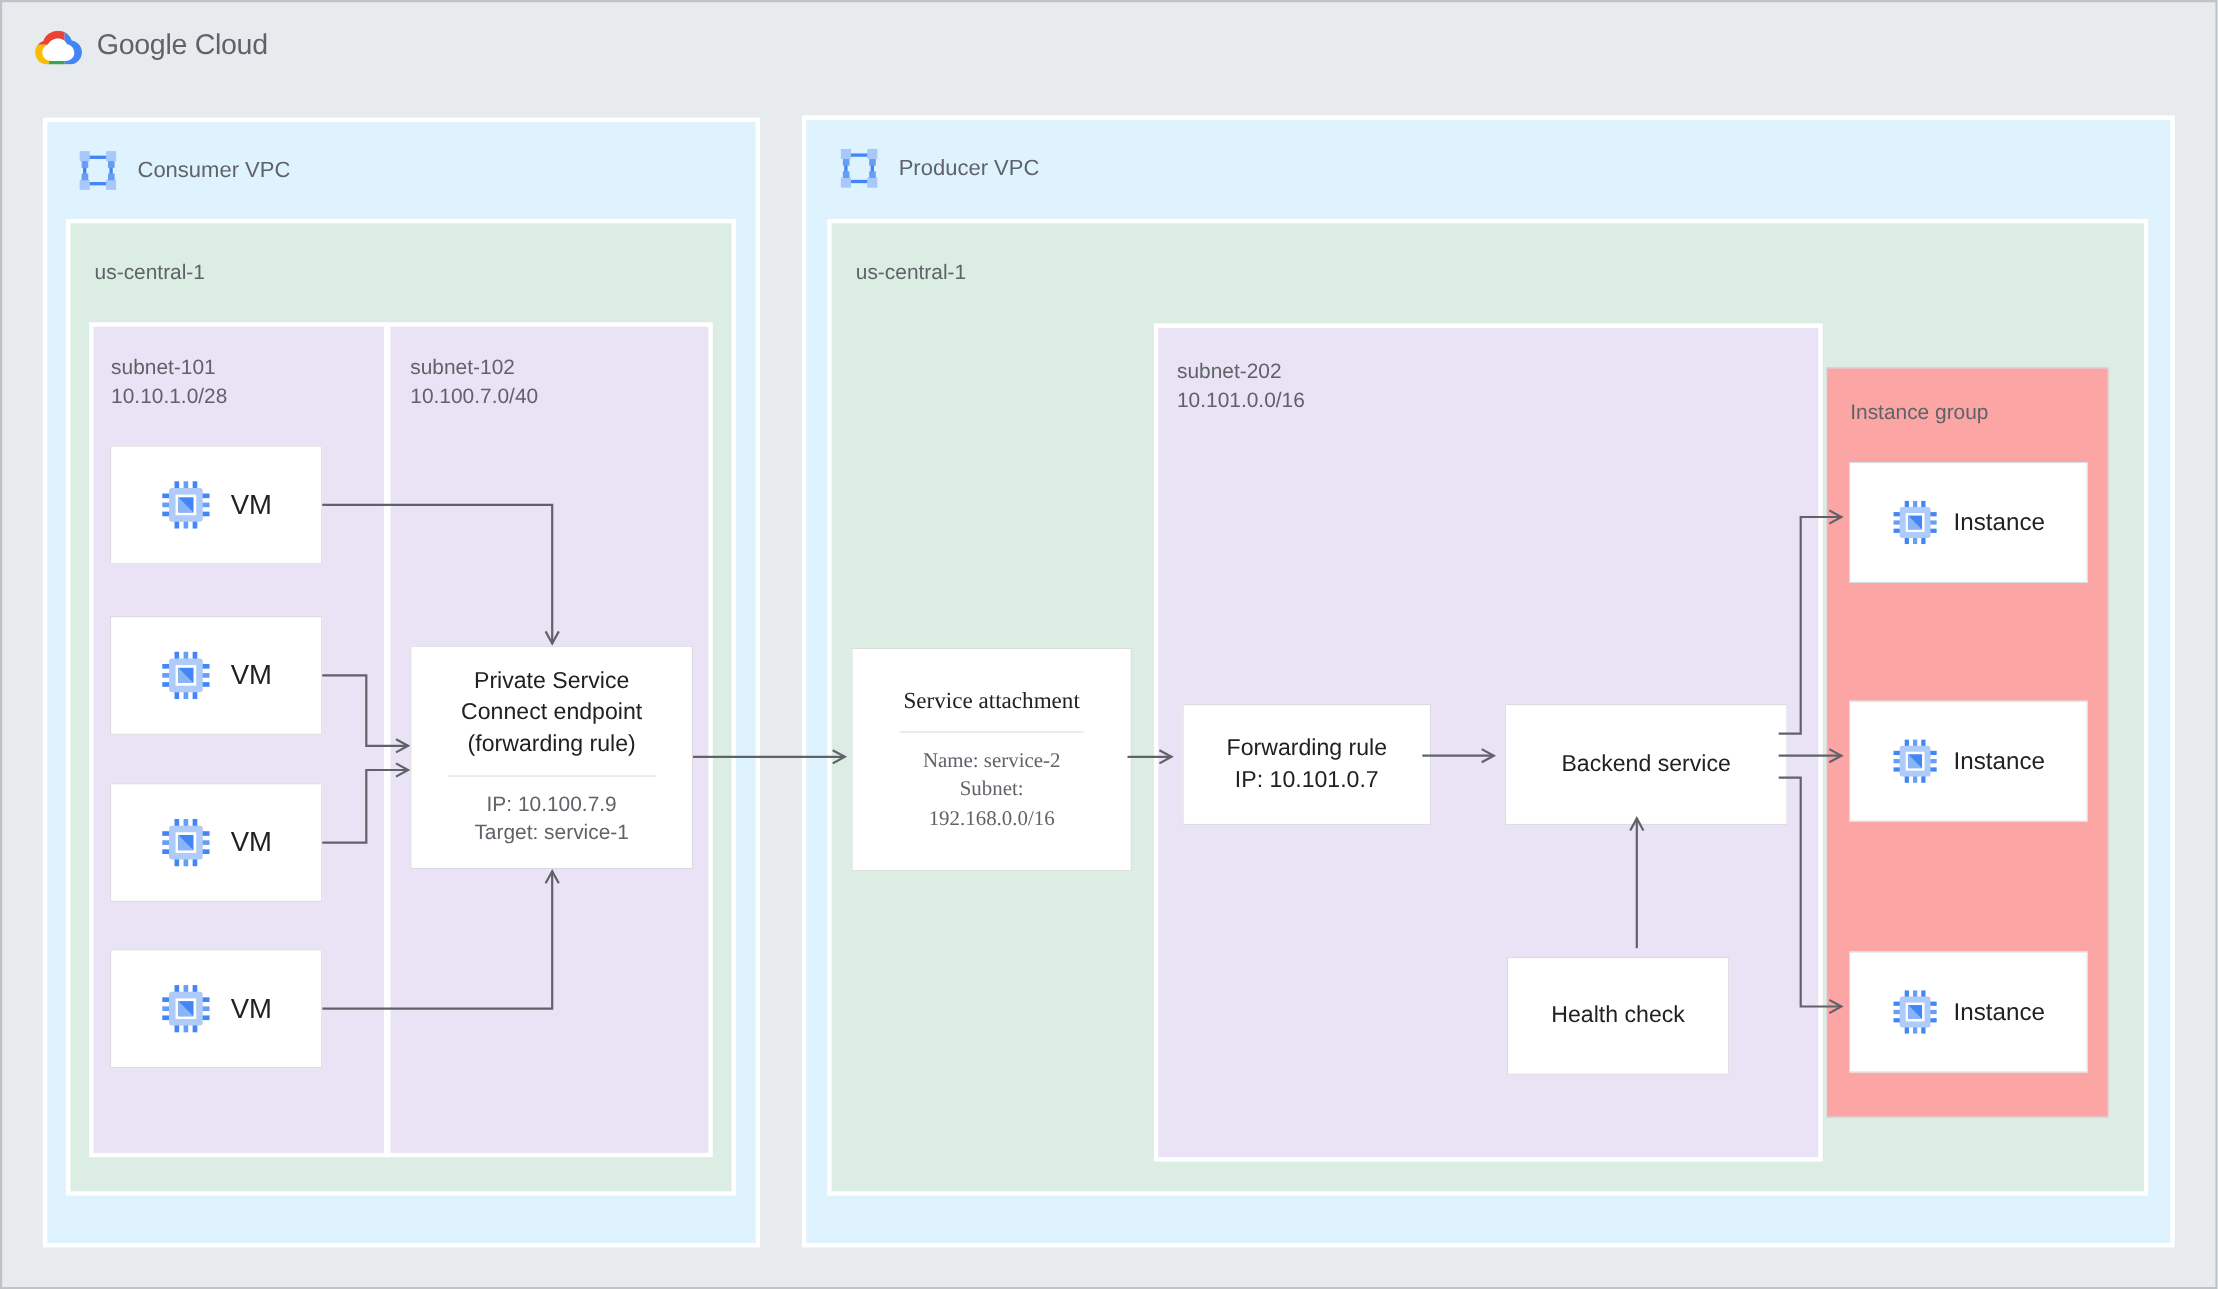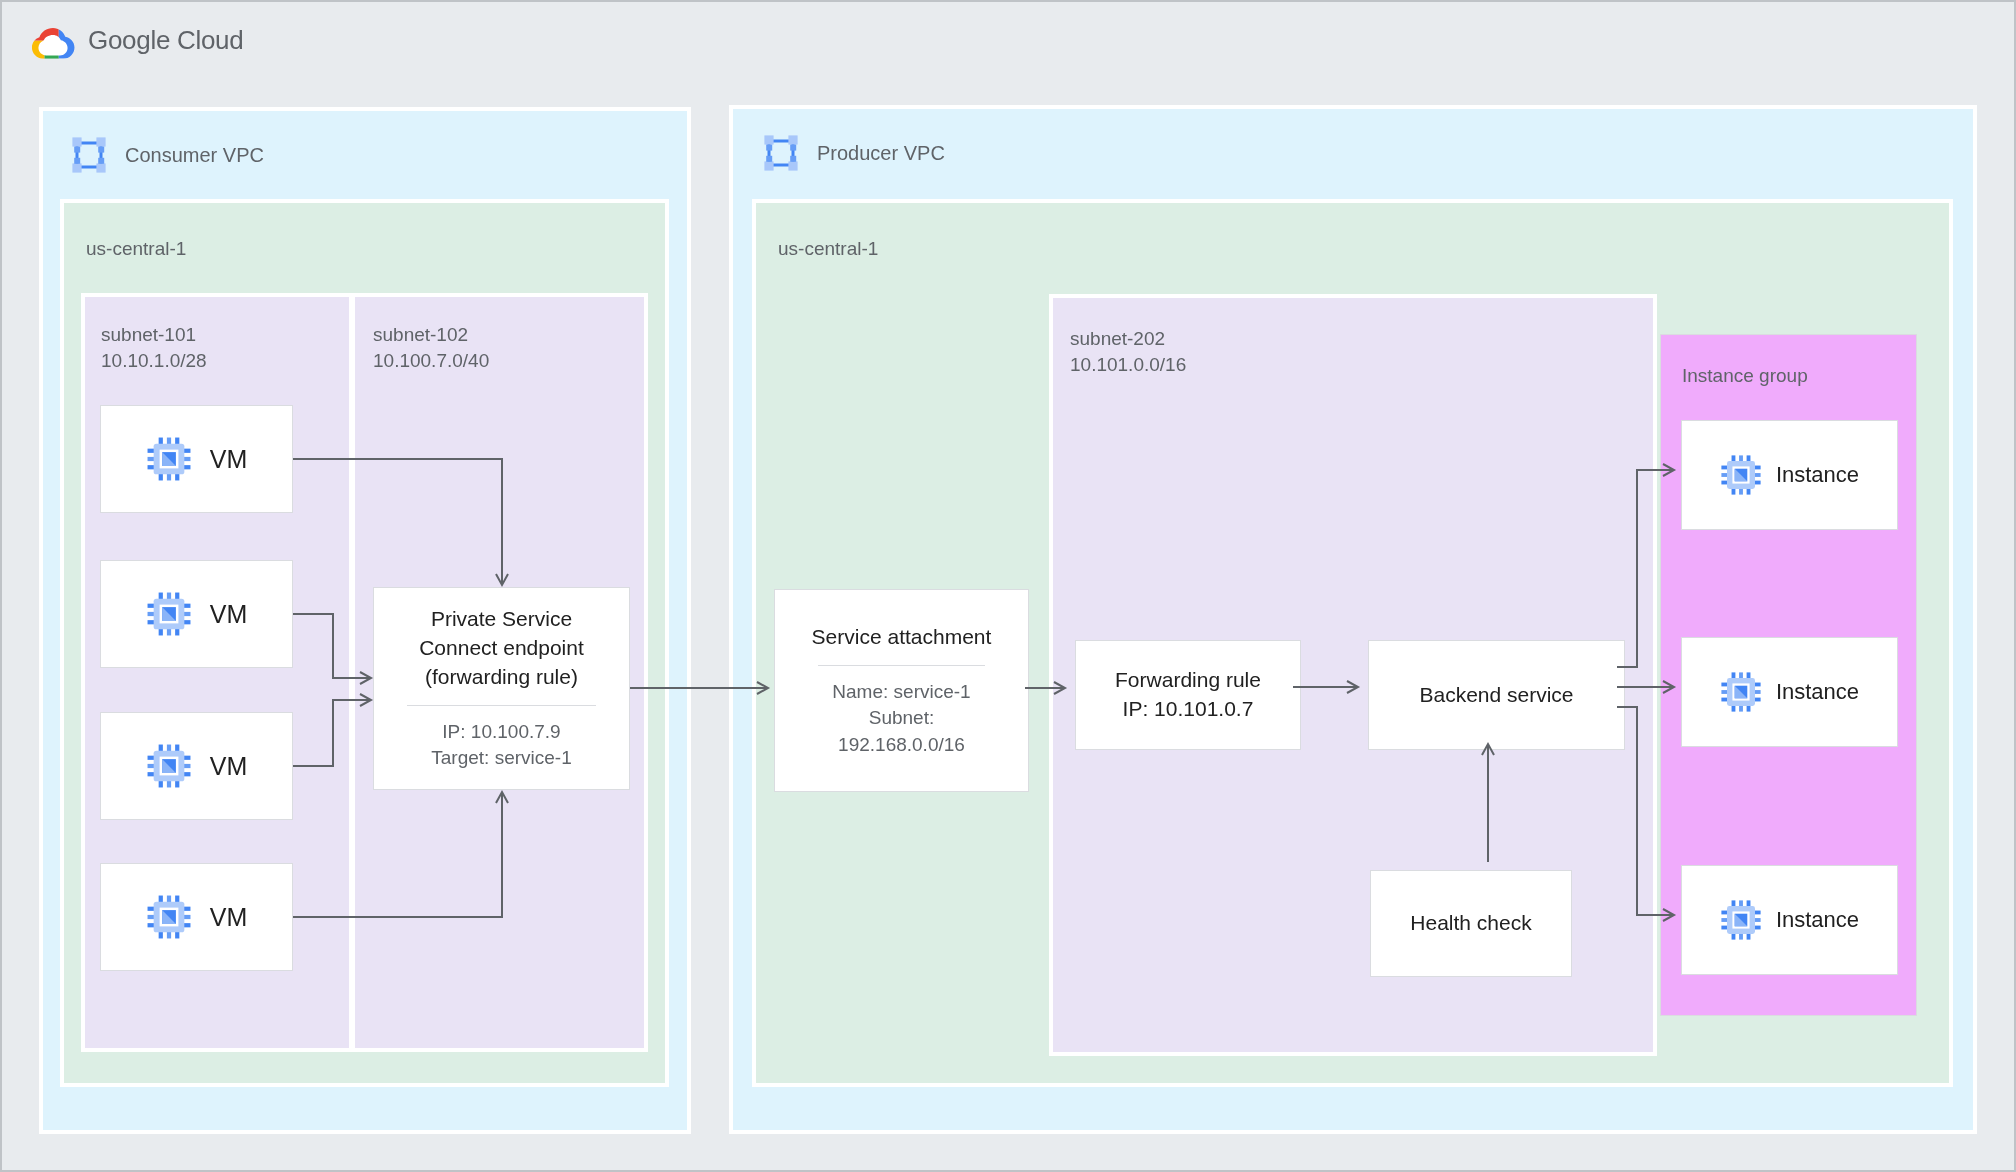--- a/index.html
+++ b/index.html
@@ -29,21 +29,21 @@
     position:absolute;background:#ffffff;border:1px solid #dadce0;box-sizing:border-box;
     display:flex;flex-direction:column;align-items:center;justify-content:center;
     color:#212121;text-align:center;
   }
   .node-title{font-size:21px;line-height:1.38;color:#212121;}
   .node-sub{font-size:19px;line-height:1.4;color:#5f6368;}
   .divider{height:1px;background:#dadce0;width:78%;margin:13px auto;}
   .chiprow{display:flex;align-items:center;justify-content:center;gap:18px;}
   .vm-label{font-size:25px;color:#212121;}
   .inst-label{font-size:22px;color:#212121;}
-  .group{position:absolute;background:#f0abfc;border:1px solid #dadce0;box-sizing:border-box;}
+  .group{position:absolute;background:#fca5a5;border:1px solid #dadce0;box-sizing:border-box;}
   .group-label{position:absolute;font-size:19px;color:#5f6368;}
 
   
   #edges{position:absolute;inset:0;pointer-events:none;}
   .edge{fill:none;stroke:#5f6368;stroke-width:2;}
 </style>
 </head>
 <body>
 
 <svg width="0" height="0" style="position:absolute">
@@ -169,24 +169,24 @@
     <div class="vpc-head" style="left:28px;top:24px;">
       <svg width="40" height="40" viewBox="0 0 20 20">
           <use href="#vpc-ic"></use>
         </svg>
       <span class="vpc-label">Producer VPC</span>
     </div>
 
     <div class="region" style="left:19px;top:90px;width:1201px;height:888px;">
       <div class="zone-label" style="left:22px;top:33px;">us-central-1</div>
 
-      <div class="node" style="left:18px;top:386px;width:255px;height:203px;padding:0 20px;">
+      <div class="node" style="left:18px;top:386px;width:255px;height:203px;padding:0 20px;font-family:Liberation Serif, serif;">
         <div class="node-title">Service attachment</div>
         <div class="divider"></div>
-        <div class="node-sub">Name: service-1</div>
+        <div class="node-sub">Name: service-2</div>
         <div class="node-sub" style="max-width:150px;">Subnet: 192.168.0.0/16</div>
       </div>
 
       <div class="subnet" style="left:293px;top:91px;width:608px;height:762px;">
         <div class="zone-label" style="left:17px;top:28px;"><span>subnet-202</span><br><span>10.101.0.0/16</span></div>
 
         <div class="node" style="left:22px;top:342px;width:226px;height:110px;">
           <div class="node-title">Forwarding rule</div>
           <div class="node-title">IP: 10.101.0.7</div>
         </div>

